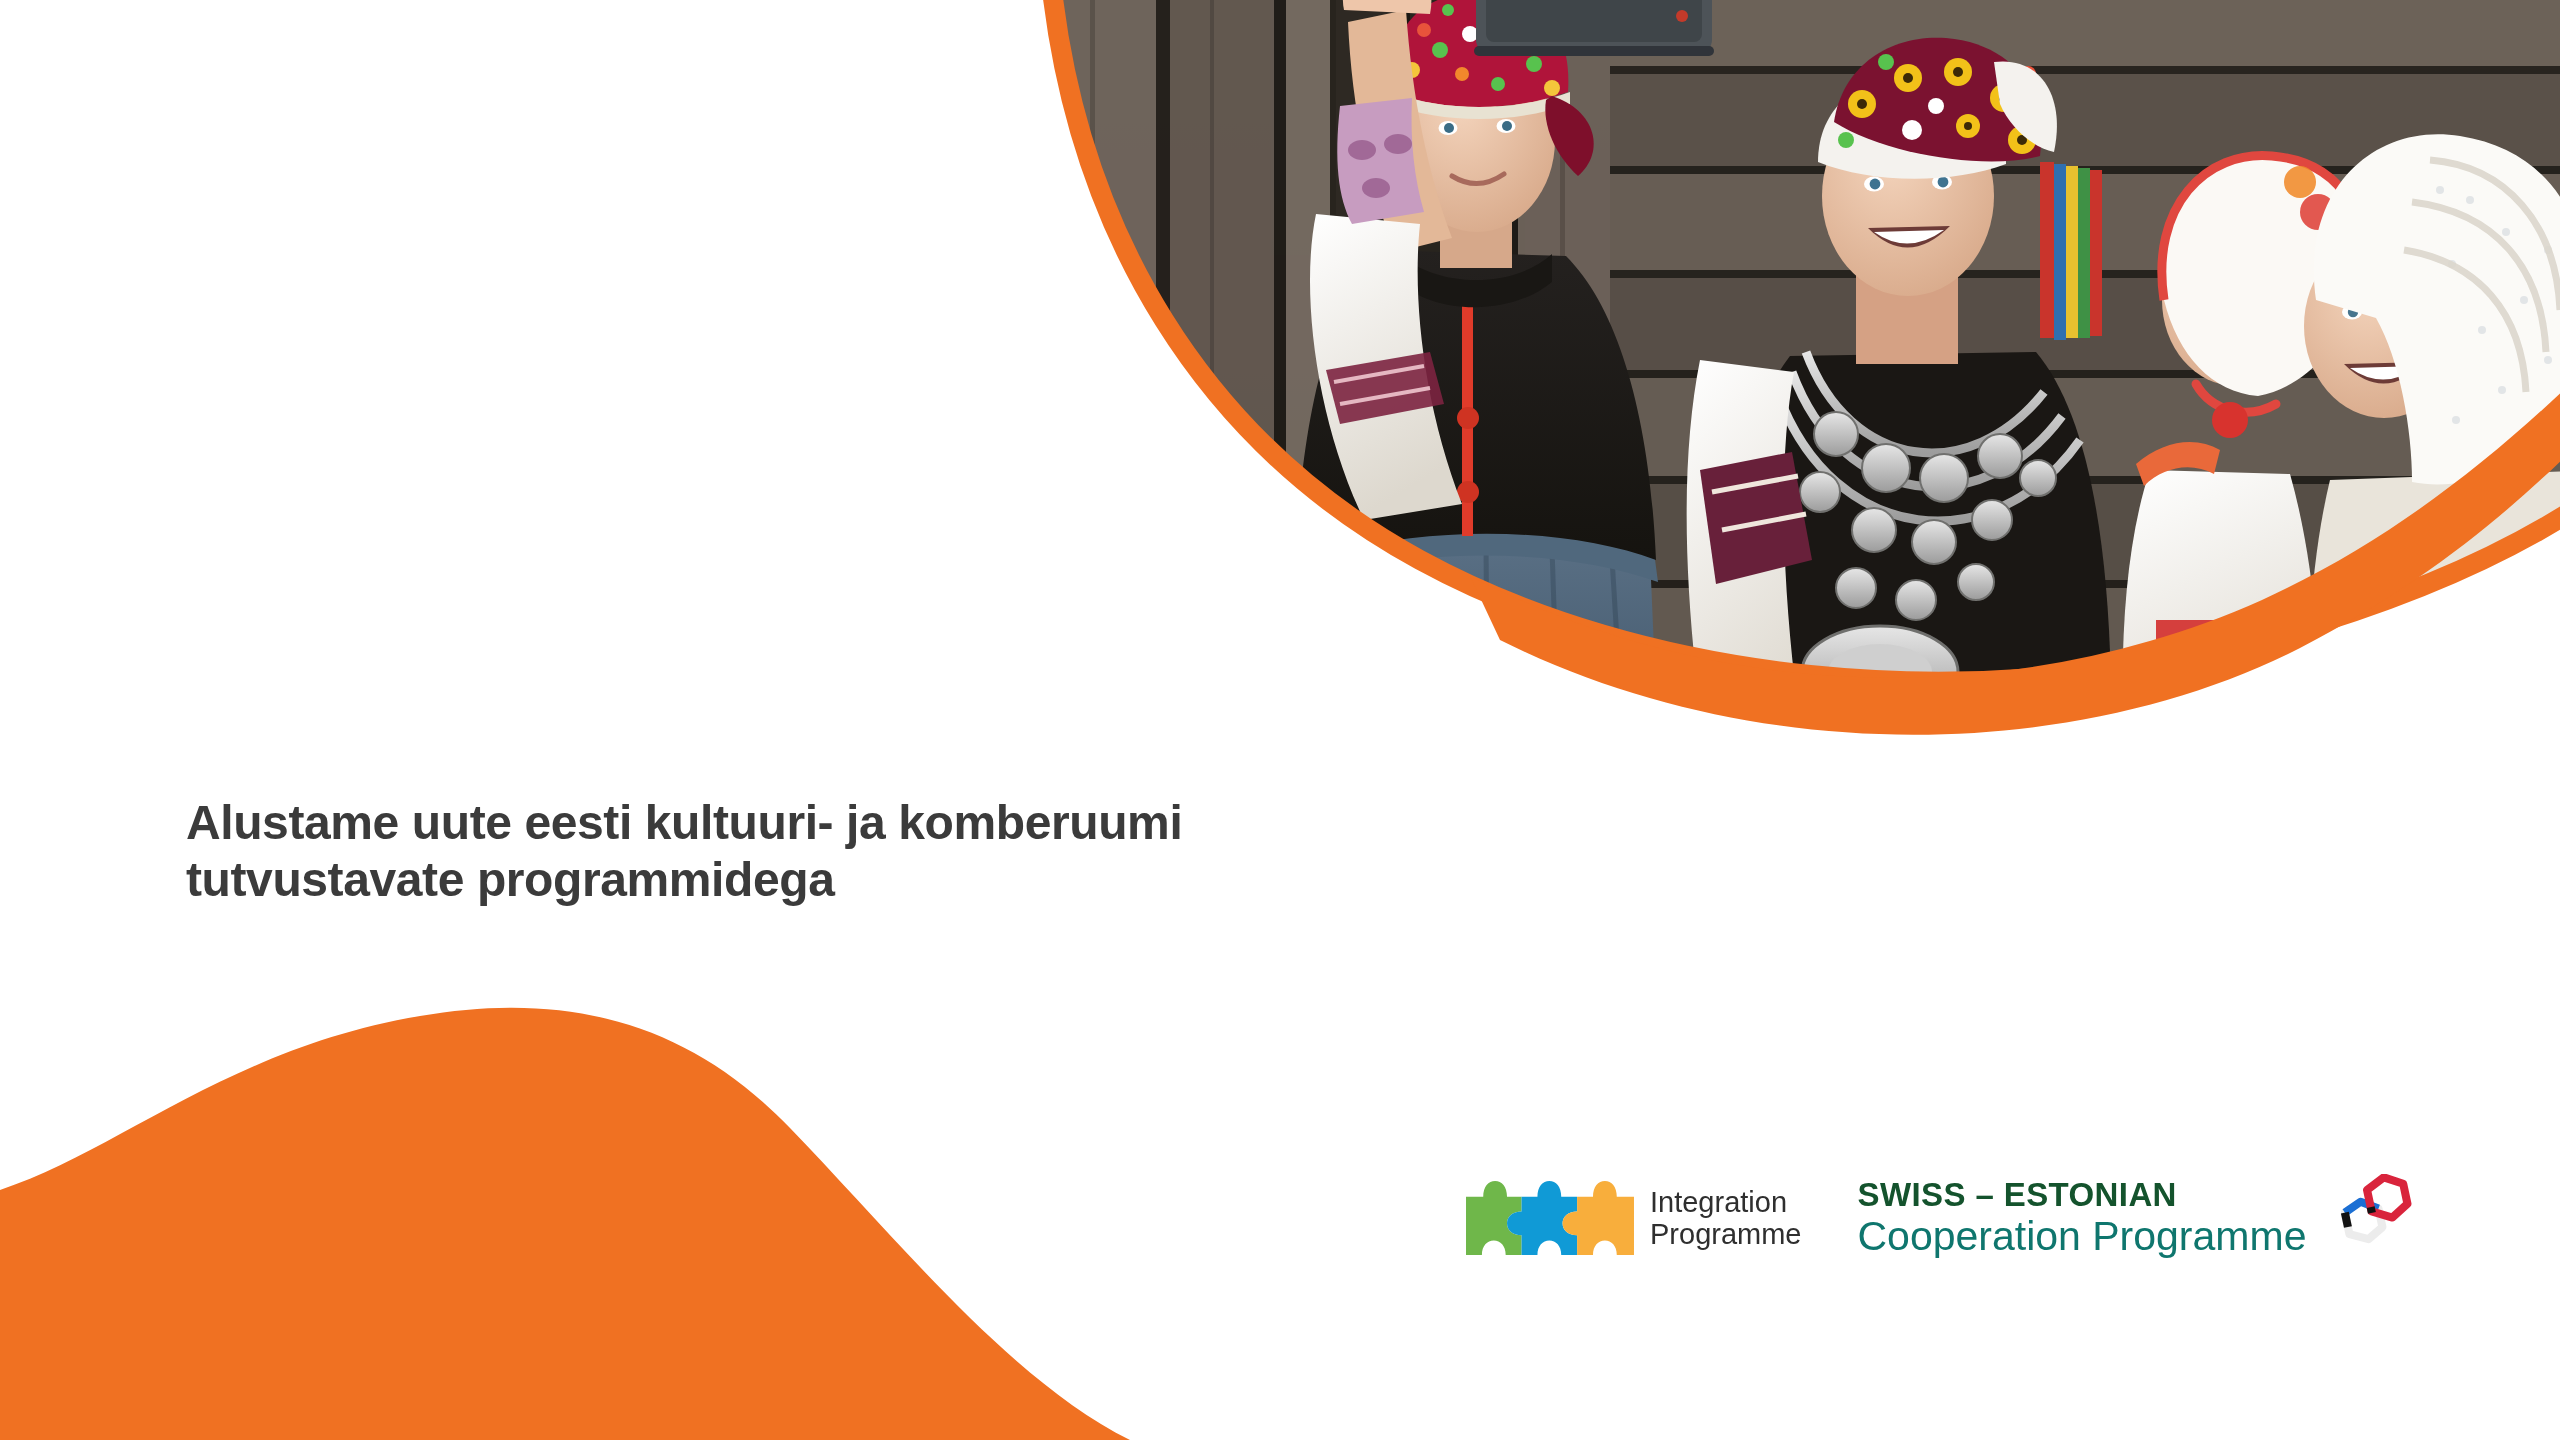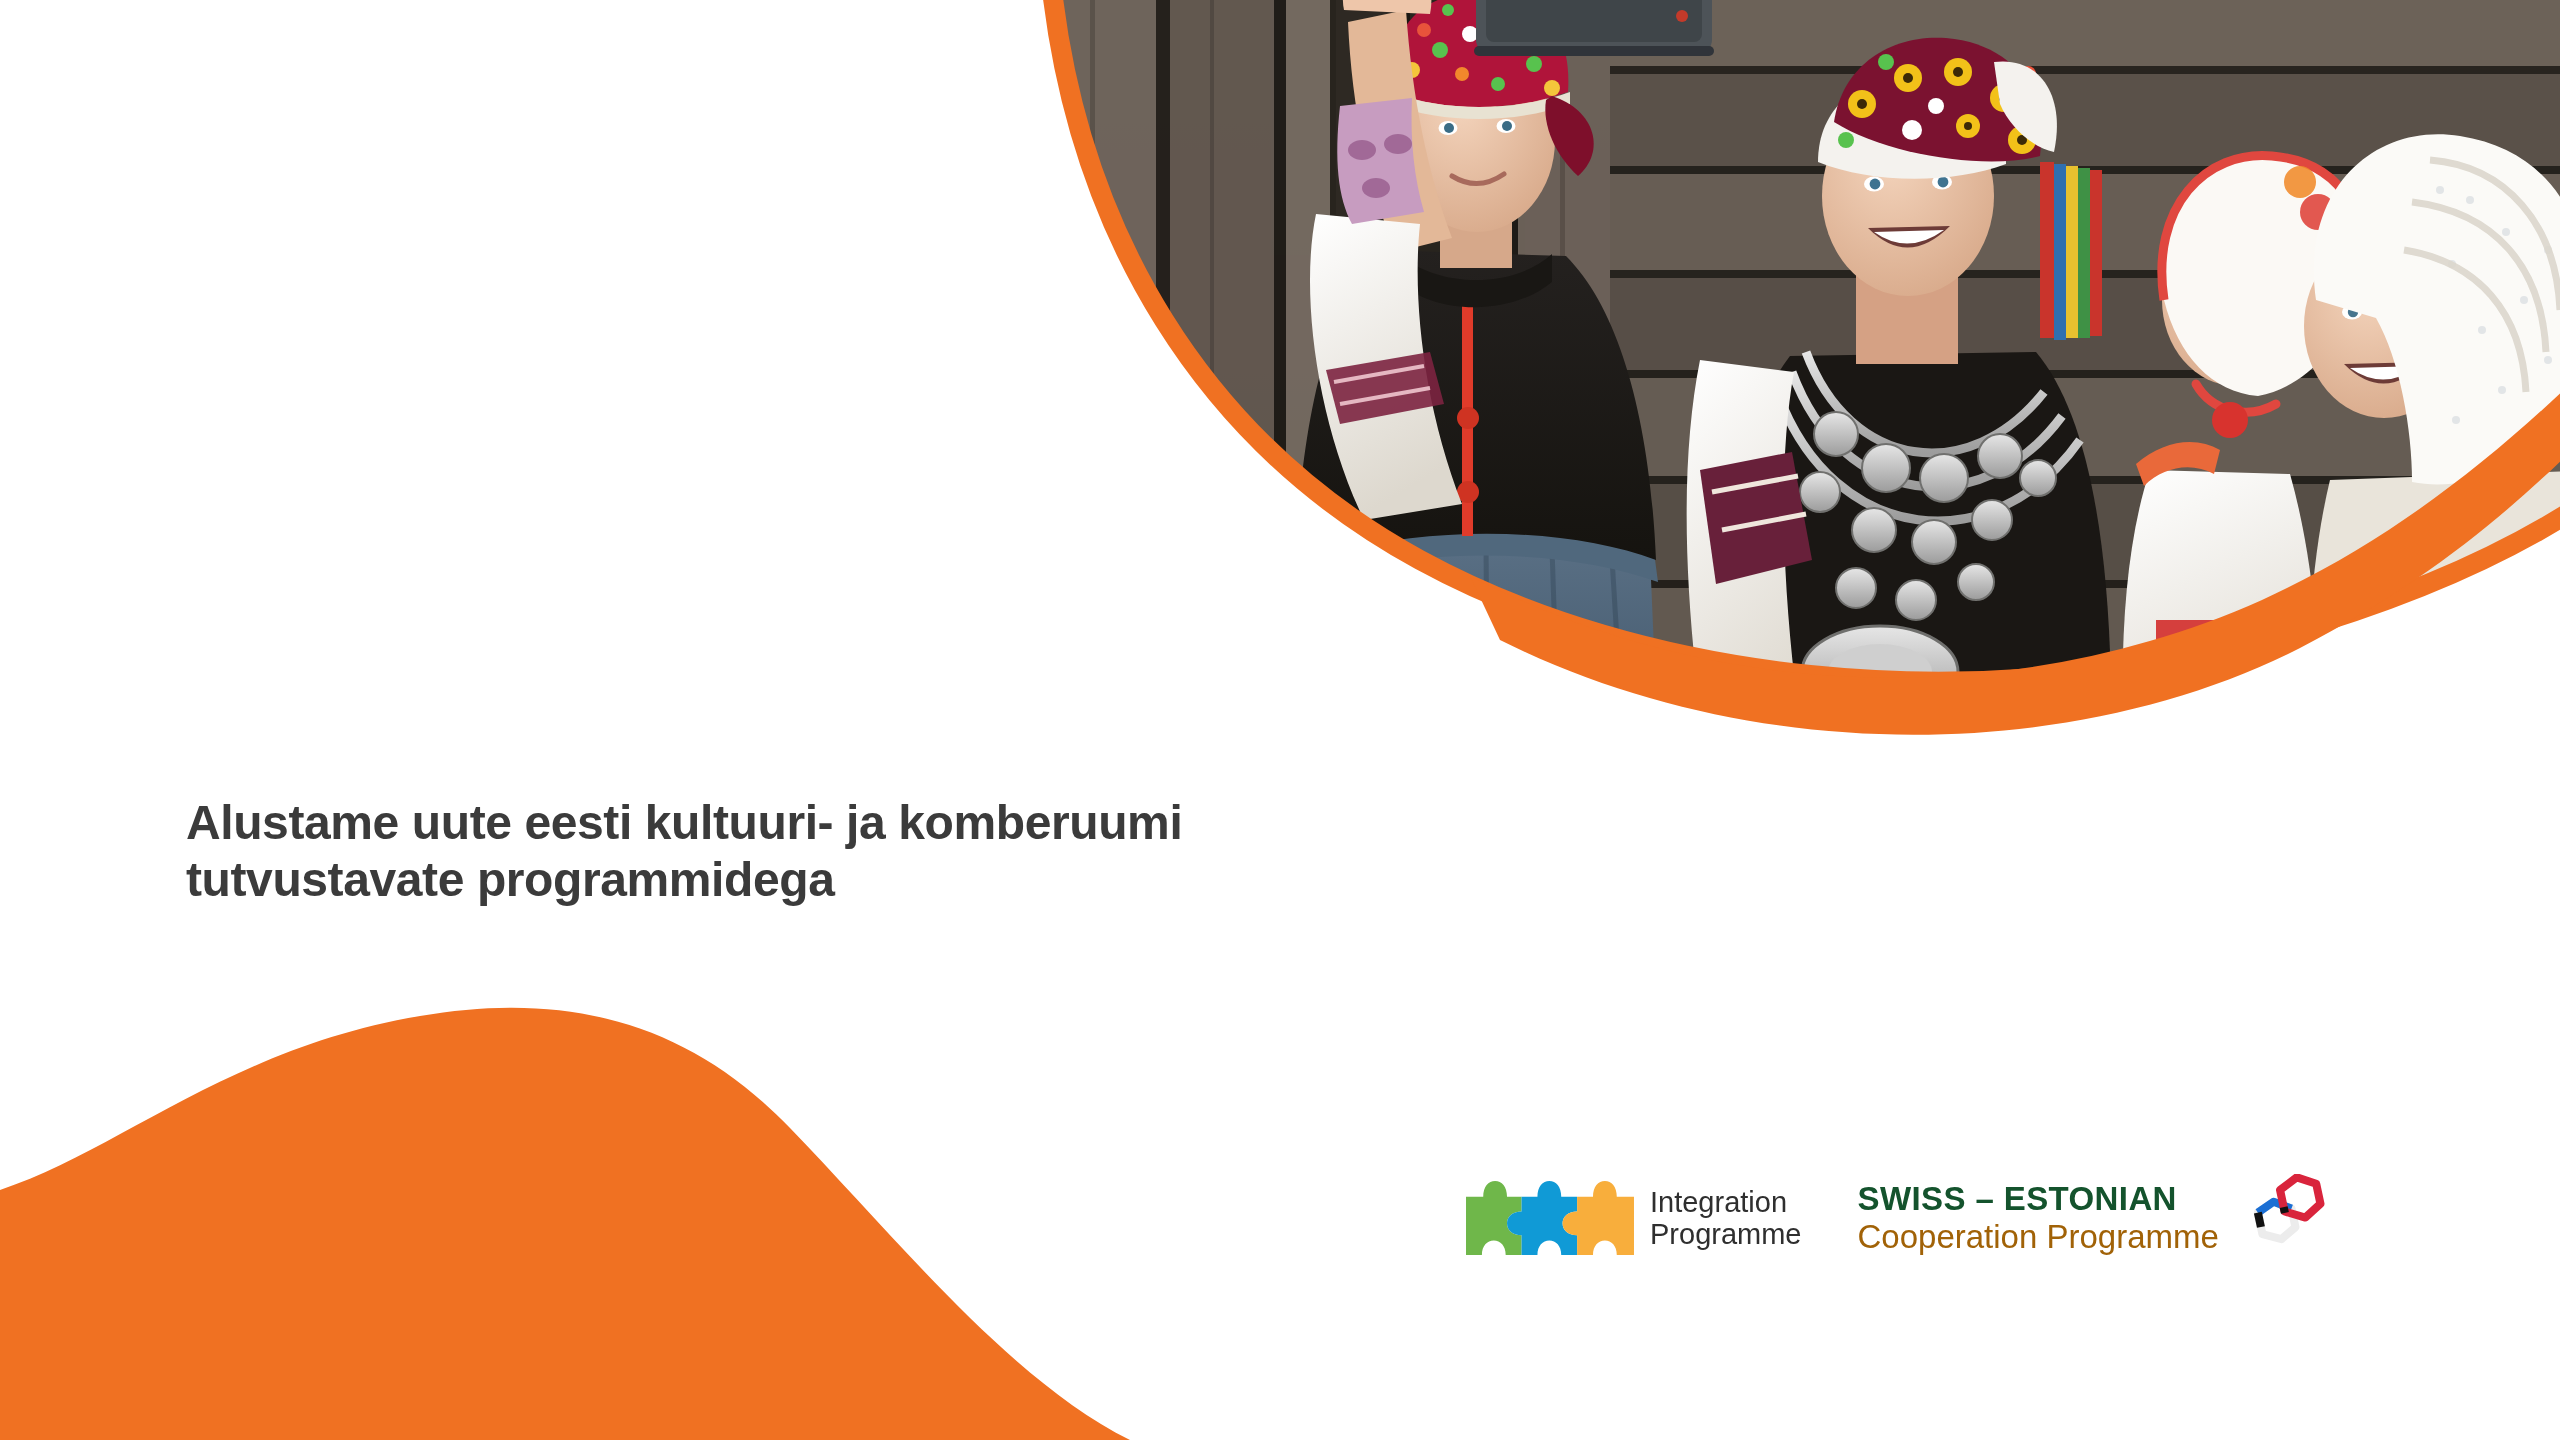--- a/index.html
+++ b/index.html
@@ -95,23 +95,23 @@
     font-family: "Liberation Sans", sans-serif;
     font-weight: bold;
     font-size: 33px;
     letter-spacing: 0.4px;
     color: #14532d;
     line-height: 1.14;
   }
   #logo-swiss .se-line2 {
     font-family: "Liberation Sans", sans-serif;
     font-weight: normal;
-    font-size: 33px;
+    font-size: 41px;
     letter-spacing: 0px;
-    color: #a16207;
+    color: #0f766e;
     line-height: 1.14;
   }
   #logo-swiss .se-mark { width: 88px; height: 88px; display: block; margin-left: 26px; }
 </style>
 </head>
 <body>
 
 <div id="slide">
 
   <div id="hero">

